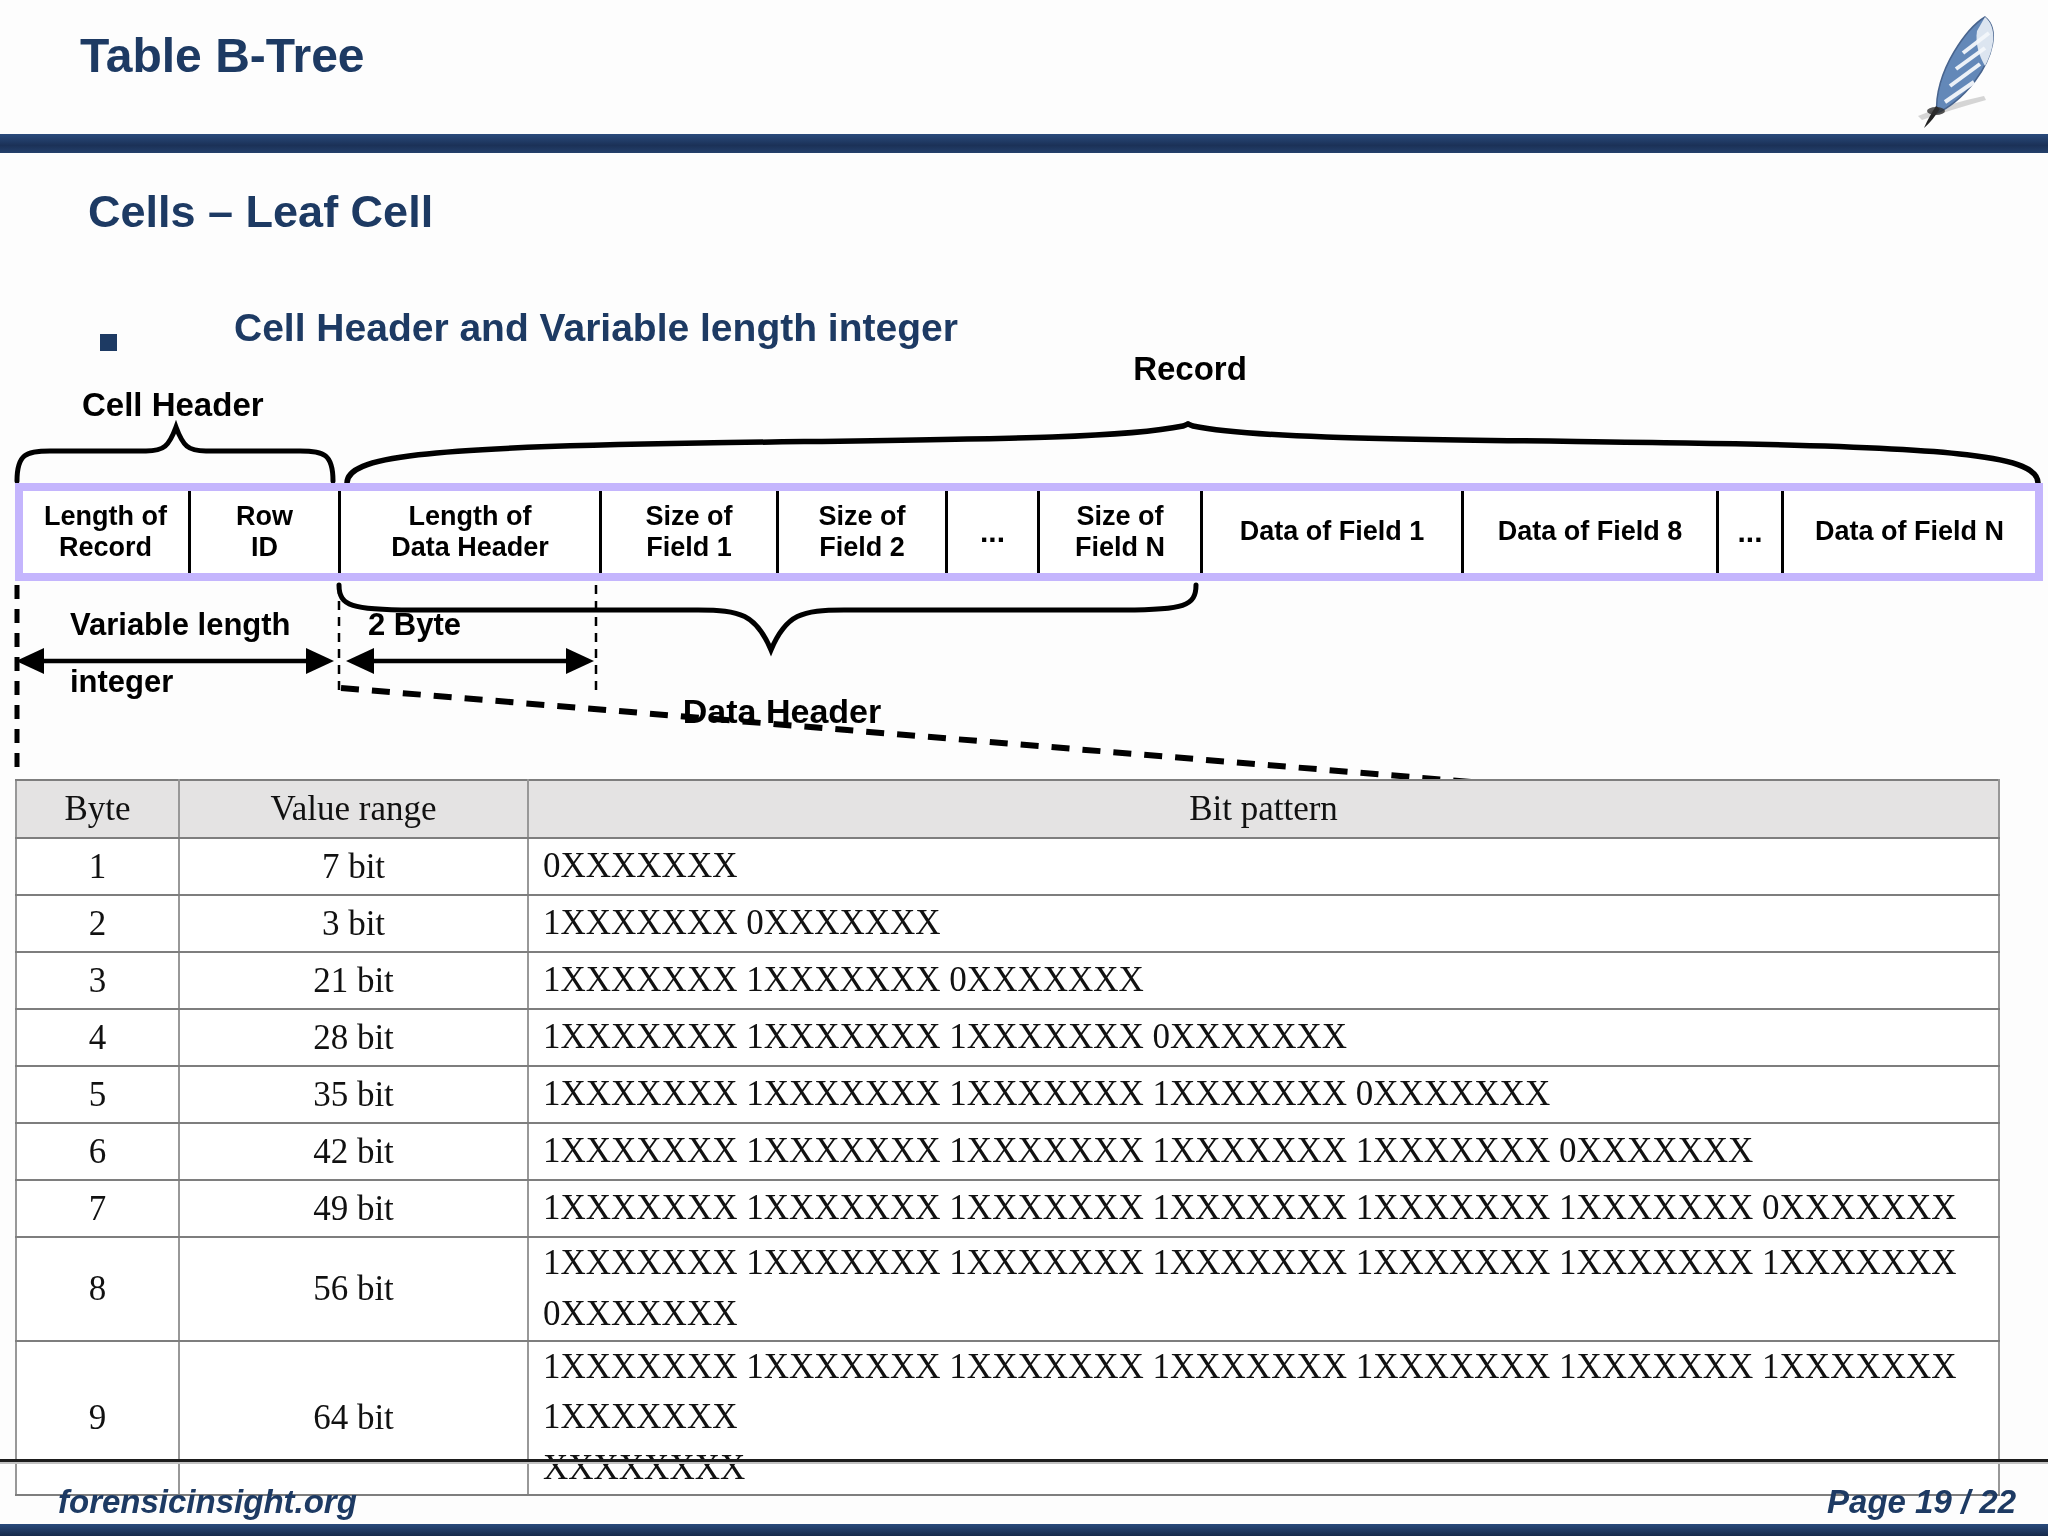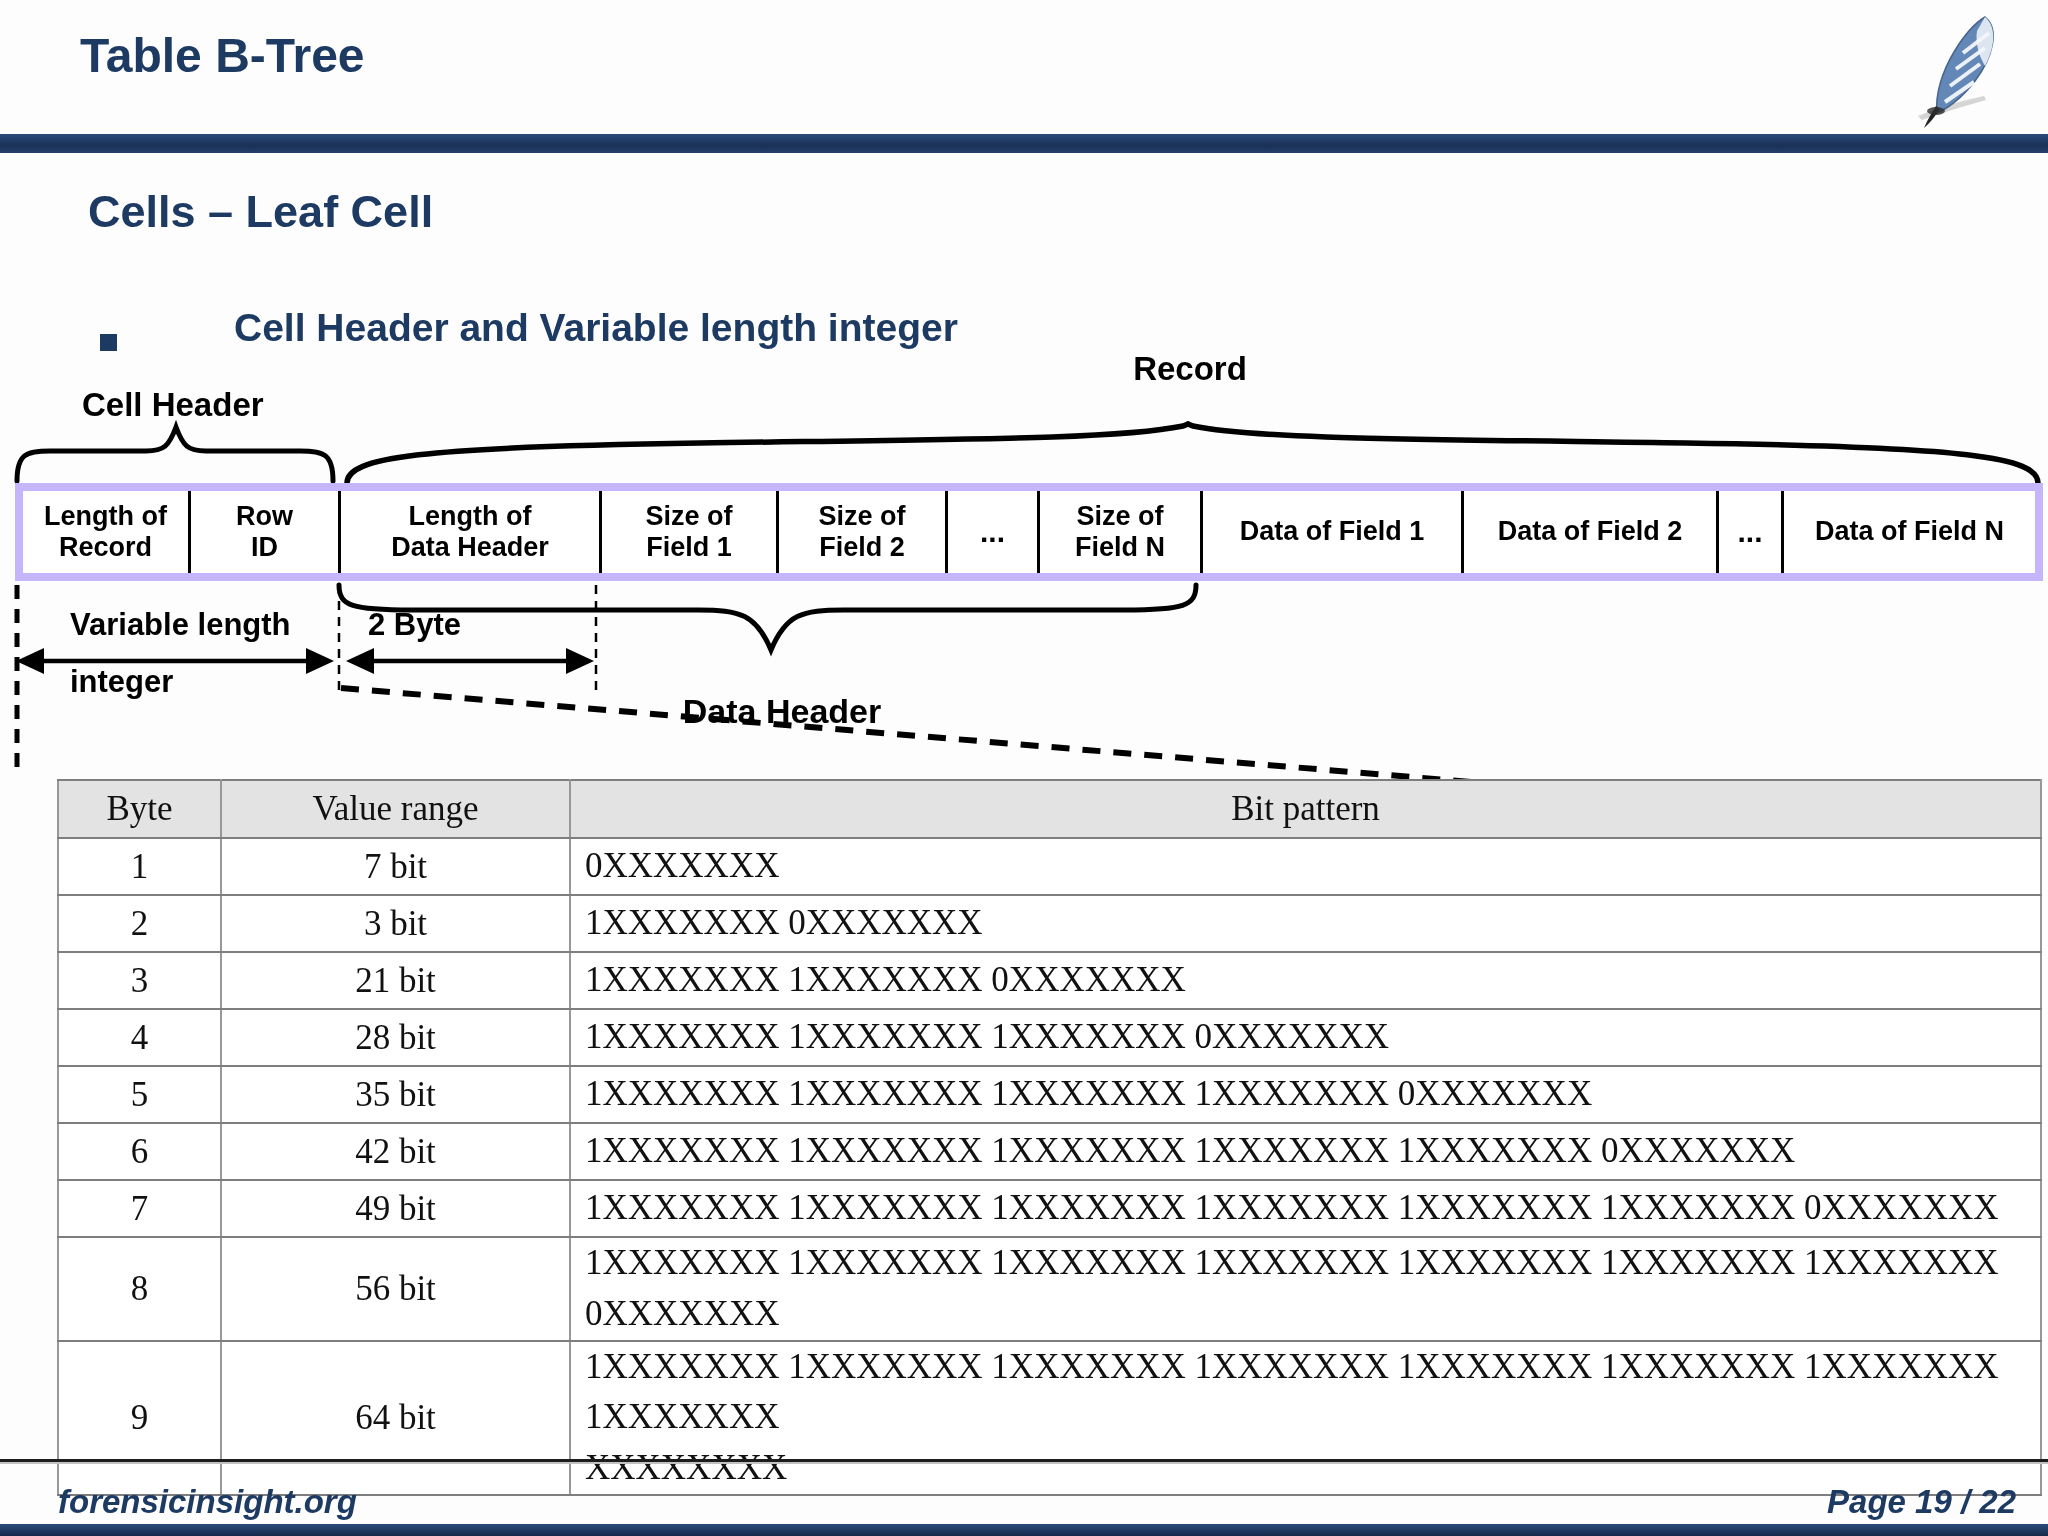--- a/index.html
+++ b/index.html
@@ -38,21 +38,21 @@
   .anno{position:absolute;left:0;top:0;width:2048px;height:1536px;pointer-events:none;}
 
   
   .vartable{position:absolute;left:15px;top:779px;width:1985px;border-collapse:collapse;
             font-family:"Liberation Serif","DejaVu Serif",serif;font-size:35px;color:#111;
             table-layout:fixed;background:#fff;}
   .vartable th{background:#e4e3e3;font-weight:normal;height:56px;}
   .vartable td{height:55px;}
   .vartable th,.vartable td{border-top:2px solid #7e7e7e;border-bottom:2px solid #7e7e7e;
             border-left:2px solid #989898;border-right:2px solid #989898;padding:0;}
-  .vartable{border:2px solid #000000;margin-left:42px;}
+  .vartable{border:2px solid #000000;}
   .col-byte{width:161px;text-align:center;}
   .col-range{width:347px;text-align:center;}
   .col-pattern{text-align:left;padding-left:14px !important;white-space:pre-line;line-height:1.45;}
   .row9 td{height:112px;}
 
   
   .footline{position:absolute;left:0;top:1459px;width:2048px;height:3px;background:#1d1d1d;
             box-shadow:0 2px 0 #c2c2c2;}
   .foot-left{position:absolute;left:58px;top:1483px;font-size:33px;font-weight:bold;
              font-style:italic;color:#1d3a63;}
@@ -133,21 +133,21 @@
     <div class="cell c2">Length of
 Data Header</div>
     <div class="cell c3">Size of
 Field 1</div>
     <div class="cell c4">Size of
 Field 2</div>
     <div class="cell c5">...</div>
     <div class="cell c6">Size of
 Field N</div>
     <div class="cell c7">Data of Field 1</div>
-    <div class="cell c8">Data of Field 2</div>
+    <div class="cell c8">Data of Field 8</div>
     <div class="cell c9">...</div>
     <div class="cell c10">Data of Field N</div>
   </div>
 
   <table class="vartable">
     <thead>
       <tr>
         <th class="col-byte">Byte</th>
         <th class="col-range">Value range</th>
         <th class="col-pattern" style="text-align:center;padding-left:0 !important;">Bit pattern</th>

